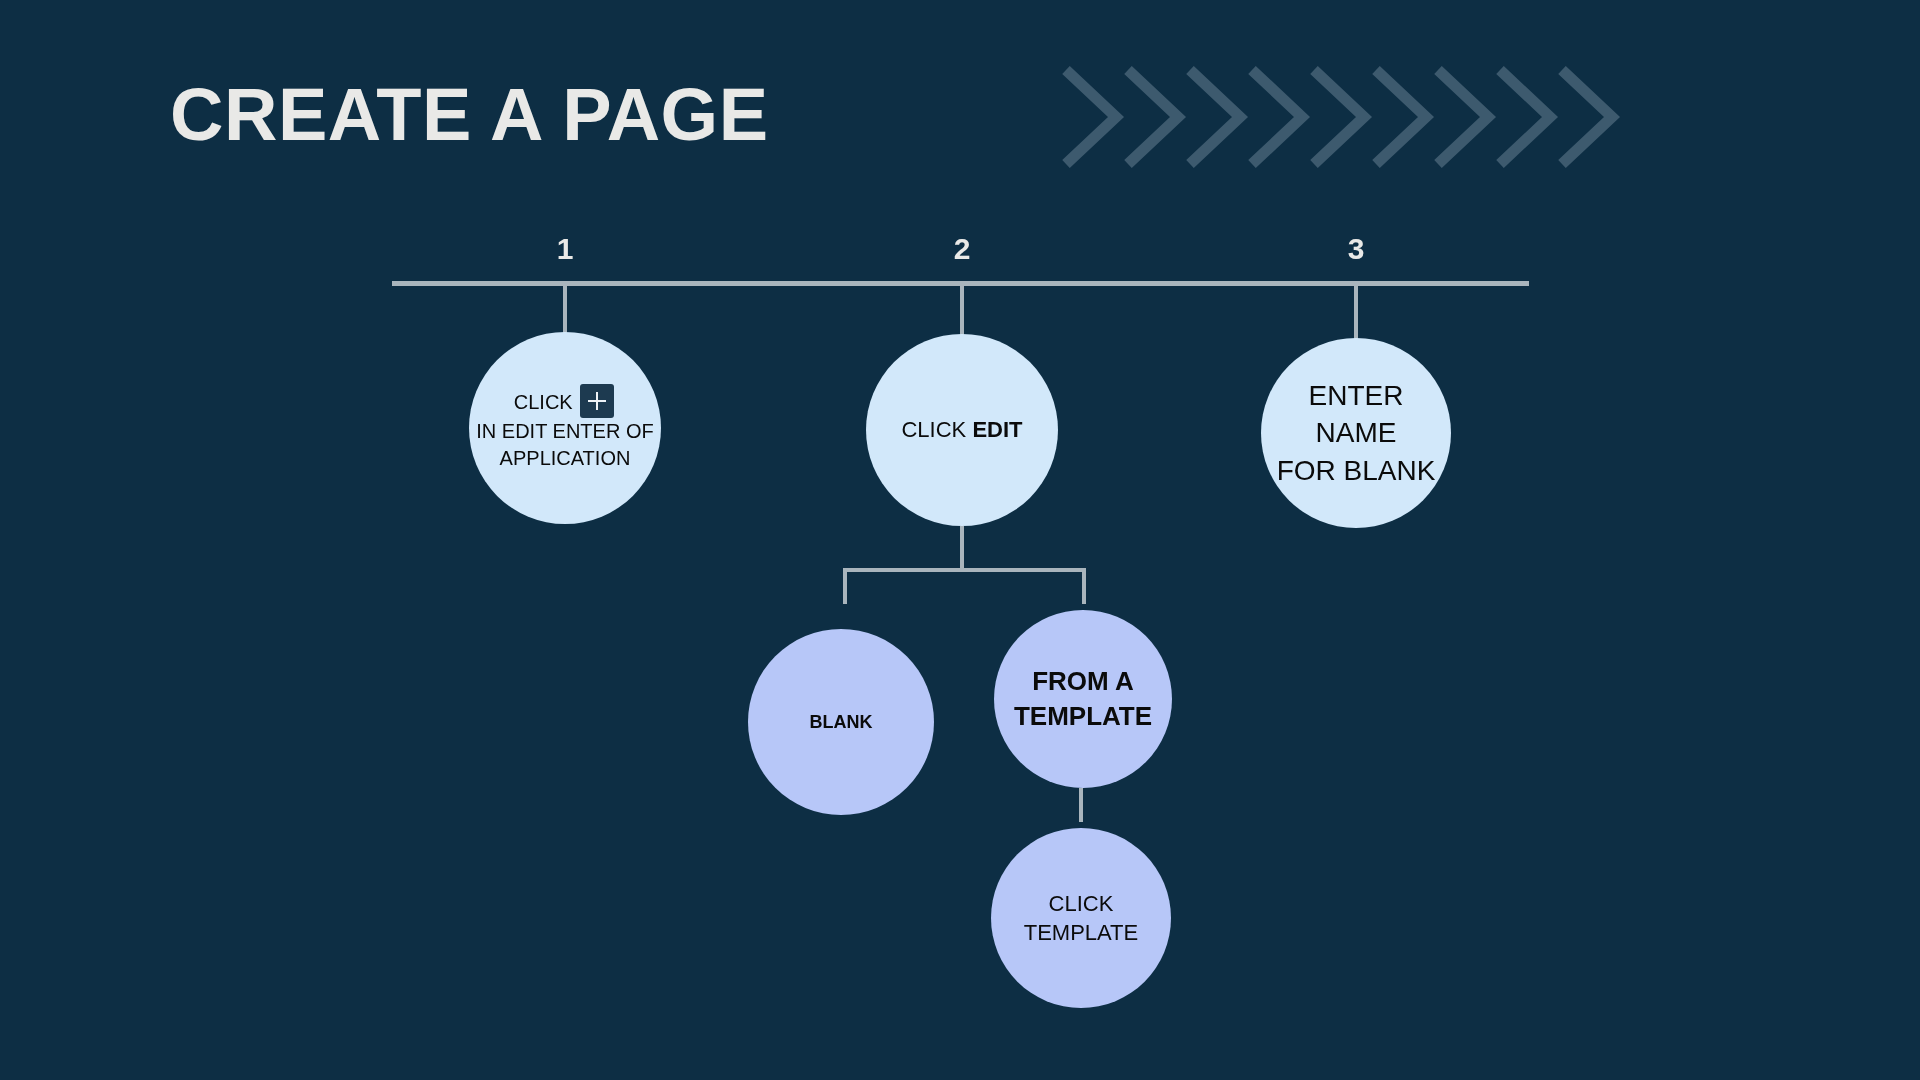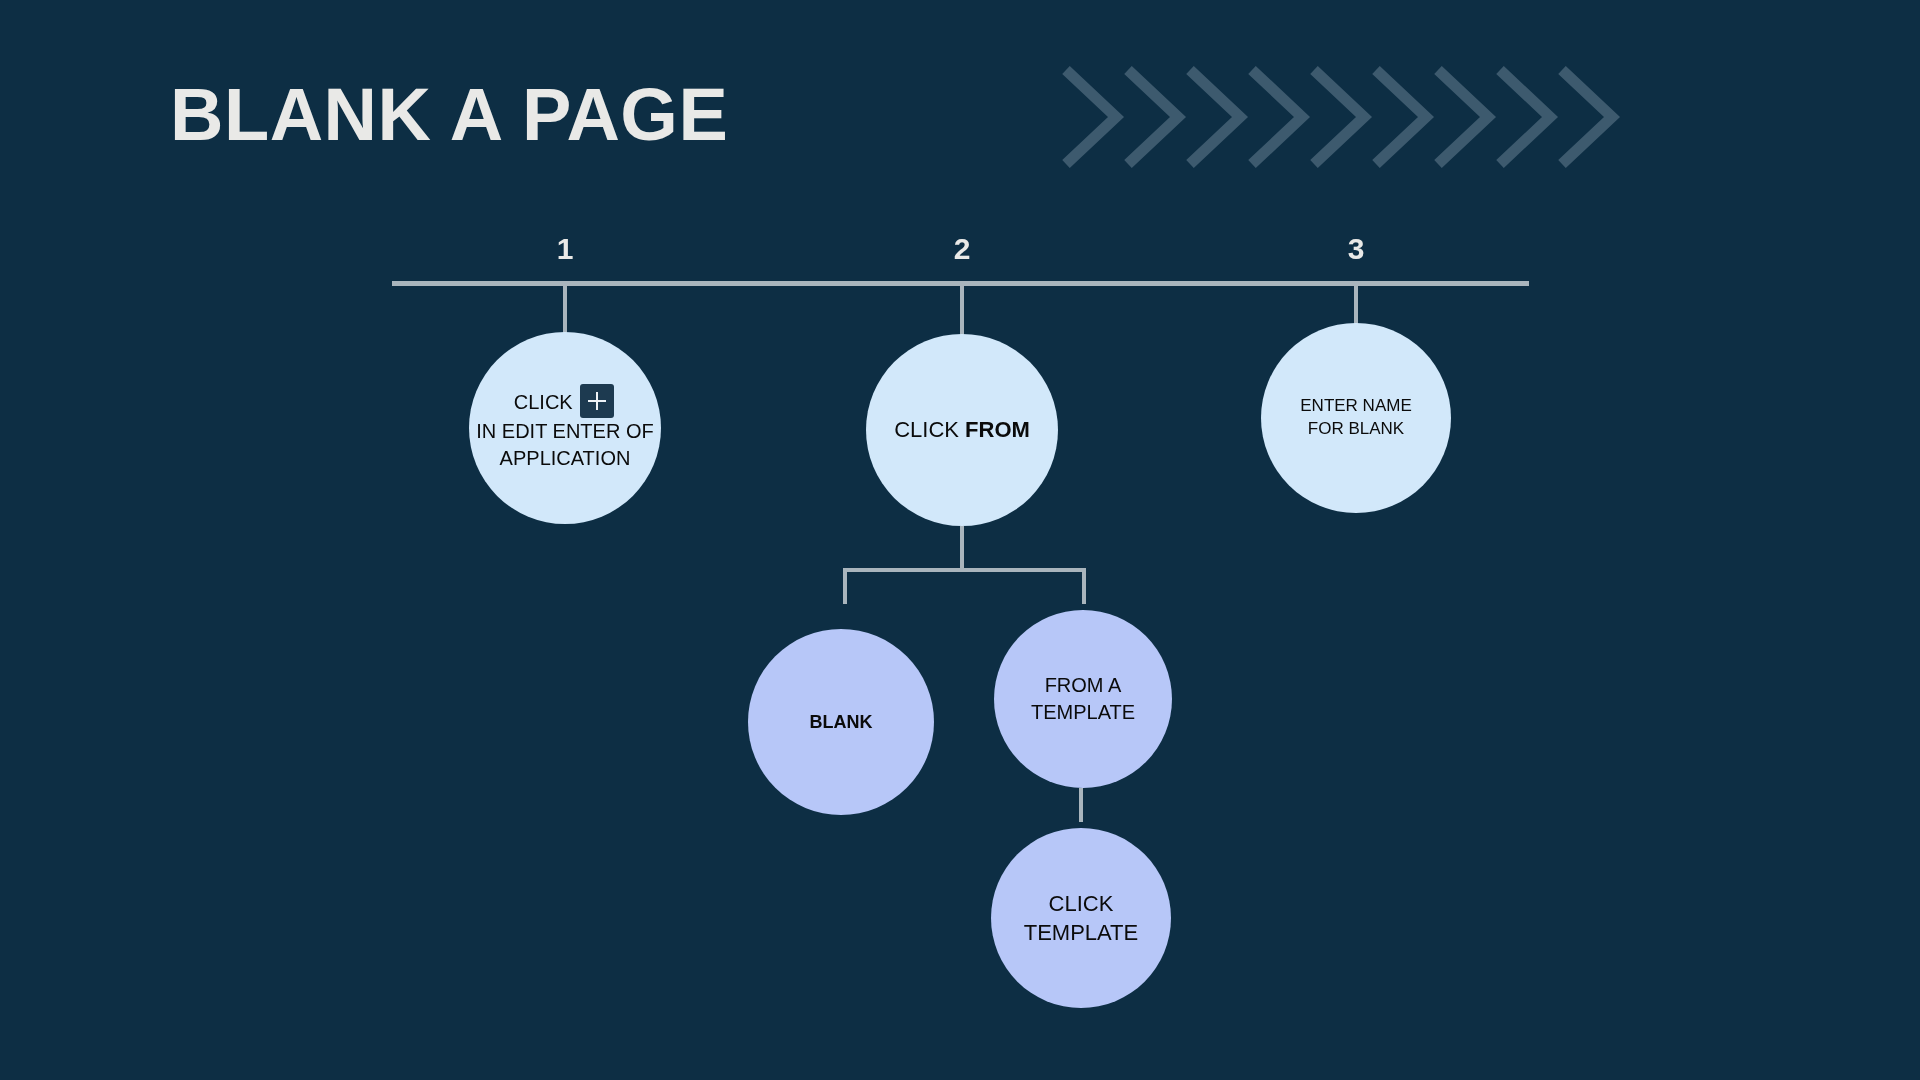--- a/index.html
+++ b/index.html
@@ -100,21 +100,21 @@
     background:#eef3f7;
   }
   .plus-chip::before { left:8px; right:8px; top:50%; height:2px; transform:translateY(-50%); }
   .plus-chip::after  { top:8px; bottom:8px; left:50%; width:2px; transform:translateX(-50%); }
 </style>
 </head>
 <body>
 
 <div id="slide">
 
-  <div id="title">BLANK A PAGE</div>
+  <div id="title">CREATE A PAGE</div>
 
   <div id="chevrons">
     <svg width="620" height="110" viewBox="0 0 620 110" xmlns="http://www.w3.org/2000/svg">
       <g stroke="#3d5a6e" stroke-width="11" fill="none" stroke-linecap="butt" stroke-linejoin="miter">
         <polyline points="6,8 56,55 6,102"></polyline>
         <polyline points="68,8 118,55 68,102"></polyline>
         <polyline points="130,8 180,55 130,102"></polyline>
         <polyline points="192,8 242,55 192,102"></polyline>
         <polyline points="254,8 304,55 254,102"></polyline>
         <polyline points="316,8 366,55 316,102"></polyline>
@@ -142,41 +142,41 @@
         <span class="plus-chip"></span>
       </div>
       <div>IN EDIT ENTER OF</div>
       <div style="margin-top:0;">APPLICATION</div>
     </div>
   </div>
 
   <div class="node primary" style="left:962px; top:430px; width:192px; height:192px; font-size:22px;">
     <div class="txt">
       <span>CLICK</span>
-      <span class="b">FROM</span>
+      <span class="b">EDIT</span>
     </div>
   </div>
 
-  <div class="node primary" style="left:1356px; top:418px; width:190px; height:190px; font-size:17px;">
+  <div class="node primary" style="left:1356px; top:433px; width:190px; height:190px; font-size:28px;">
     <div class="txt">
       <div>ENTER NAME</div>
       <div>FOR BLANK</div>
     </div>
   </div>
 
   <div class="conn v" style="left:962px; top:526px; height:44px;"></div>
   <div class="conn h" style="left:843px; top:568px; width:243px;"></div>
   <div class="conn v" style="left:845px; top:568px; height:36px;"></div>
   <div class="conn v" style="left:1084px; top:568px; height:36px;"></div>
 
   <div class="node secondary" style="left:841px; top:722px; width:186px; height:186px; font-size:18px; font-weight:bold;">
     <div class="txt">BLANK</div>
   </div>
 
-  <div class="node secondary" style="left:1083px; top:699px; width:178px; height:178px; font-size:20px; font-weight:normal;">
+  <div class="node secondary" style="left:1083px; top:699px; width:178px; height:178px; font-size:26px; font-weight:bold;">
     <div class="txt">
       <div>FROM A</div>
       <div>TEMPLATE</div>
     </div>
   </div>
 
   <div class="conn v" style="left:1081px; top:788px; height:34px;"></div>
 
   <div class="node secondary" style="left:1081px; top:918px; width:180px; height:180px; font-size:22px;">
     <div class="txt">

